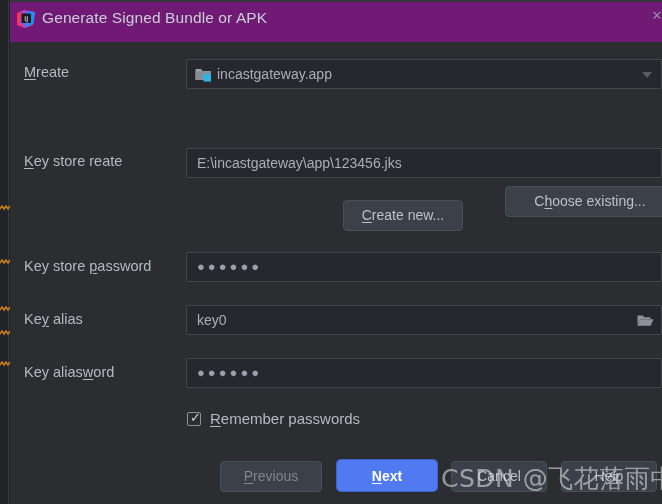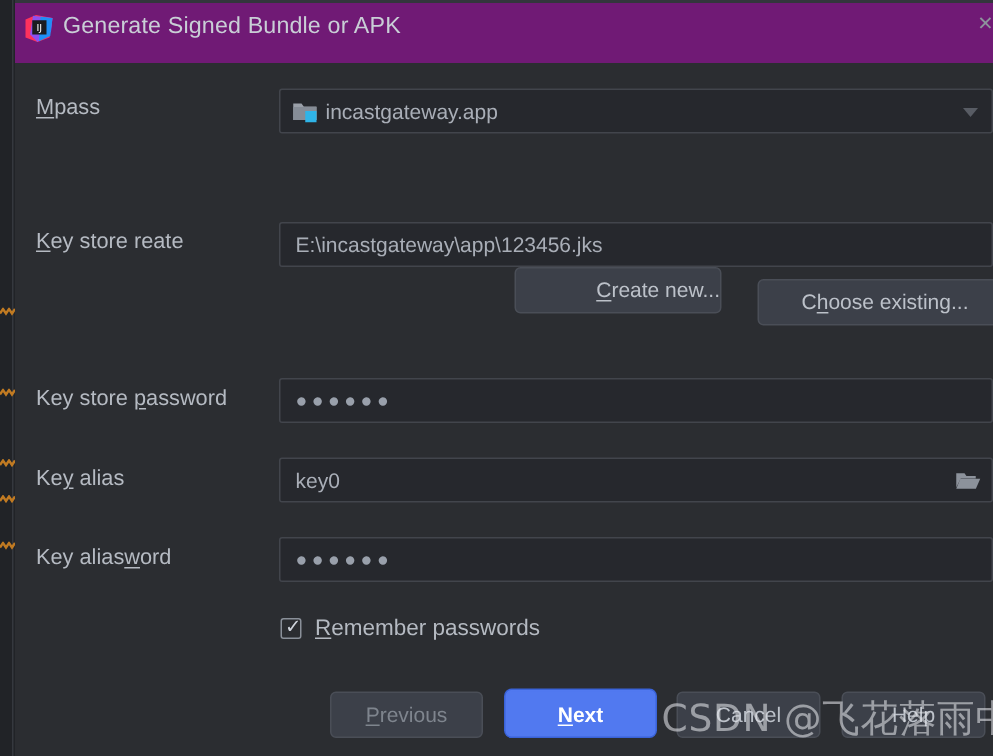--- a/index.html
+++ b/index.html
@@ -229,39 +229,39 @@
       <path d="M6 1.5 L19 3 L18 12 L9 19 L4 14 Z" fill="#8e4ff0"></path>
       <path d="M11 2 L19 3.2 L17.5 15 L10 18.5 Z" fill="#1f8ff5"></path>
       <rect x="5.5" y="4.5" width="9.5" height="9.5" fill="#1b1c20"></rect>
       <text x="10.2" y="11.6" font-size="6.4" fill="#ffffff" text-anchor="middle" font-family="DejaVu Sans, sans-serif">IJ</text>
     </svg>
 
     <div class="title-text">Generate Signed Bundle or APK</div>
     <div class="close-btn">✕</div>
   </div>
 
-  <div class="lbl" style="left:14px; top:64px;"><span class="mn">M</span><span>pass</span></div>
+  <div class="lbl" style="left:14px; top:64px;"><span class="mn">M</span><span>reate</span></div>
 
   <div class="field" style="left:176px; top:59px; width:476px;">
     <svg class="mod-icon" viewBox="0 0 17 15">
       <path d="M0.5 2 H6 L7.5 4 H16 V13 H0.5 Z" fill="#9aa0a9"></path>
       <path d="M0.5 4.3 H16 V13 H0.5 Z" fill="#868d97"></path>
       <rect x="8.5" y="7" width="7.5" height="7.5" fill="#2fb4e8"></rect>
     </svg>
     <div class="field-text indent">incastgateway.app</div>
     <div class="combo-arrow"></div>
   </div>
 
   <div class="lbl" style="left:14px; top:153px;"><span class="mn">K</span><span>ey store reate</span></div>
 
   <div class="field" style="left:176px; top:148px; width:476px;">
     <div class="field-text">E:\incastgateway\app\123456.jks</div>
   </div>
 
-  <div class="btn" style="left:333px; top:178px; width:138px;text-align:right;"><span class="mn">C</span><span>reate new...</span></div>
+  <div class="btn" style="left:333px; top:200px; width:120px;"><span class="mn">C</span><span>reate new...</span></div>
 
   <div class="btn" style="left:495px; top:186px; width:170px;"><span>C</span><span class="mn">h</span><span>oose existing...</span></div>
 
   <div class="lbl" style="left:14px; top:258px;"><span>Key store </span><span class="mn">p</span><span>assword</span></div>
 
   <div class="field" style="left:176px; top:252px; width:476px;">
     <div class="dots">●●●●●●</div>
   </div>
 
   <div class="lbl" style="left:14px; top:311px;"><span>Ke</span><span class="mn">y</span><span> alias</span></div>

